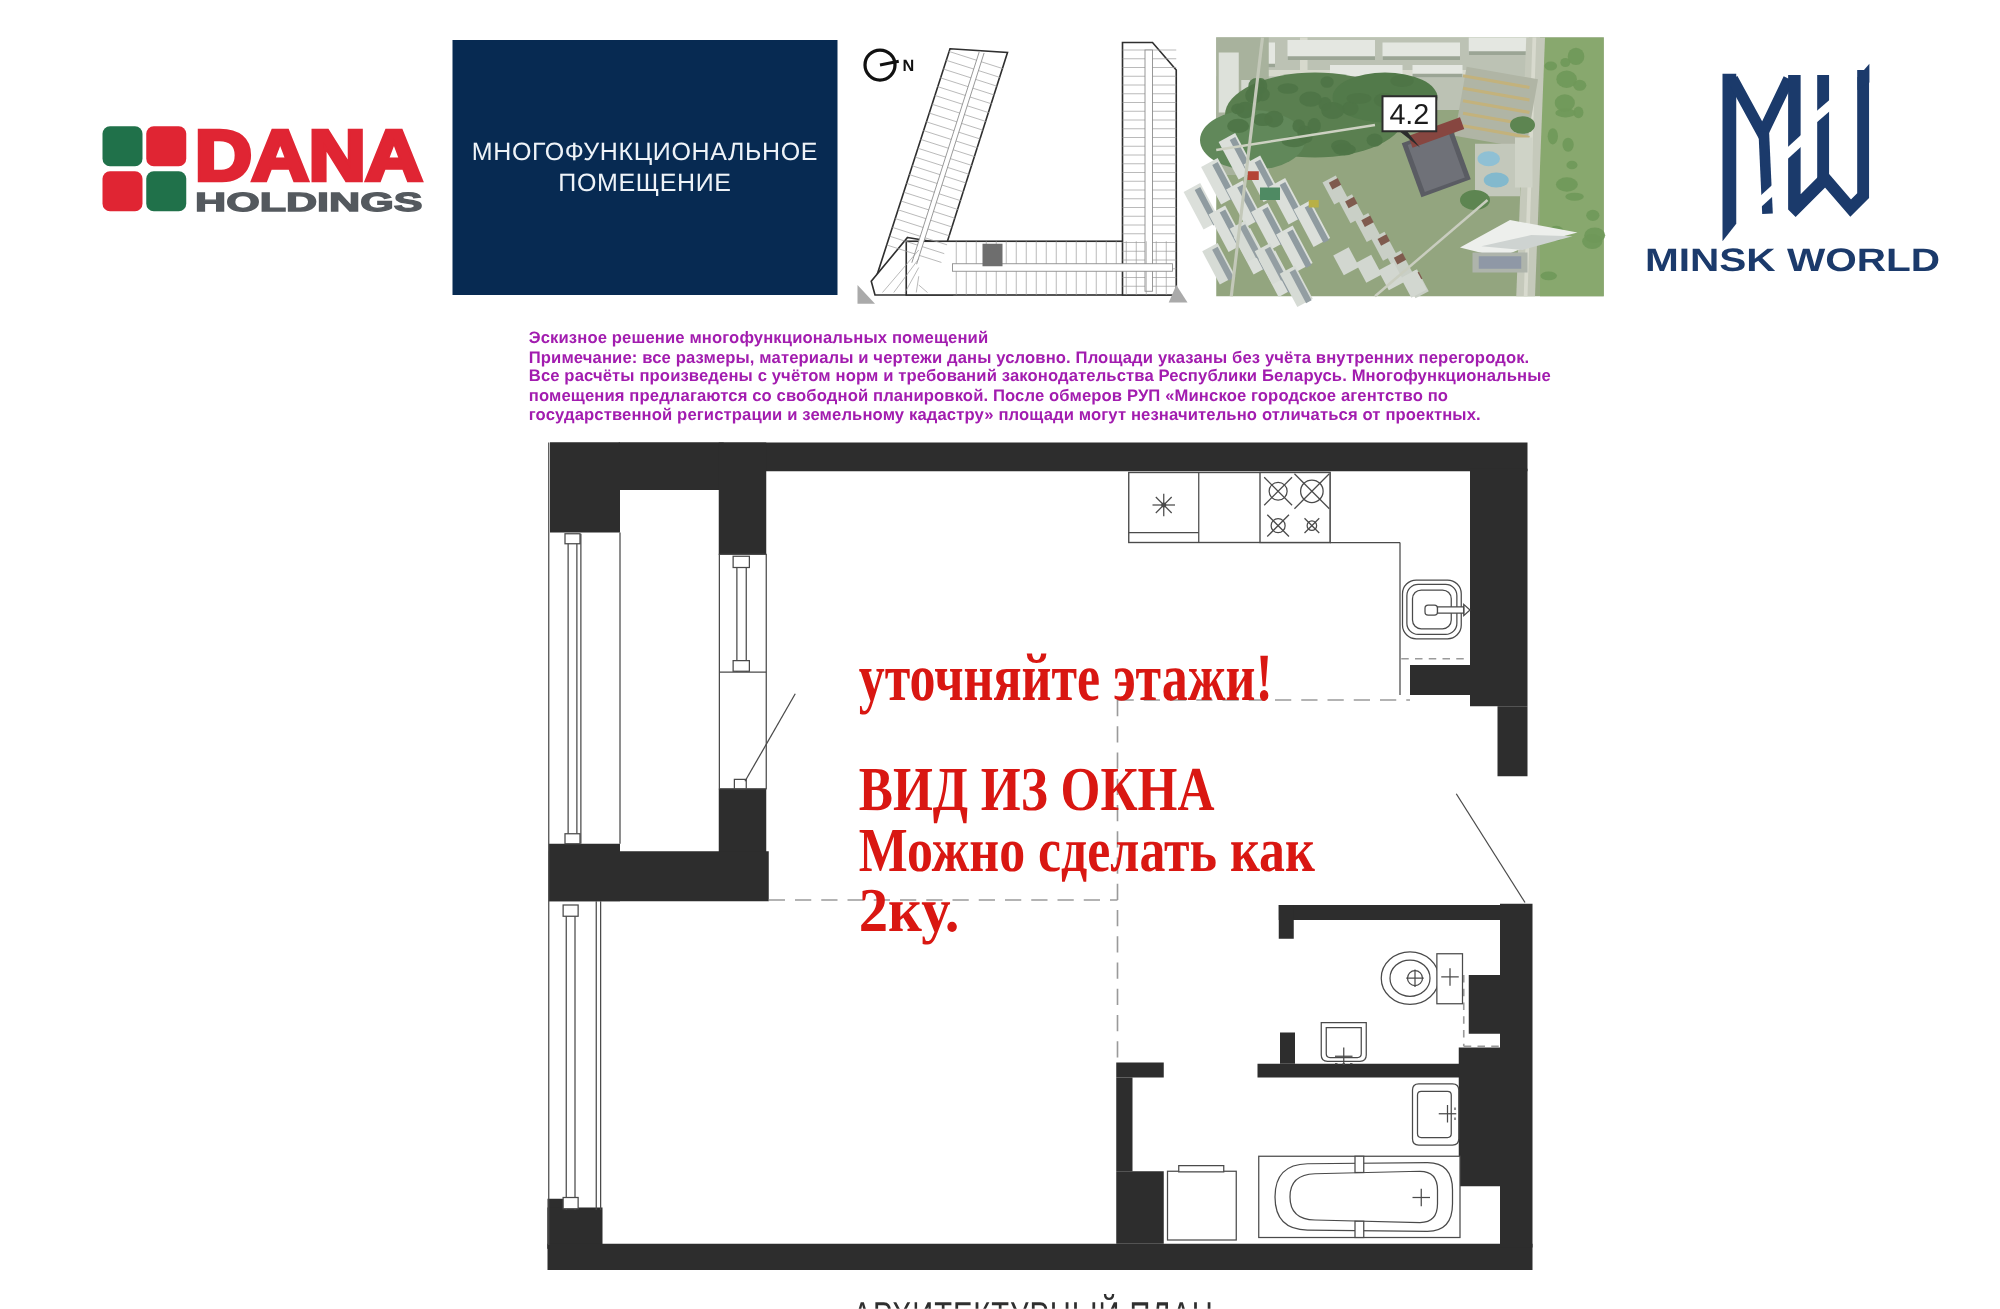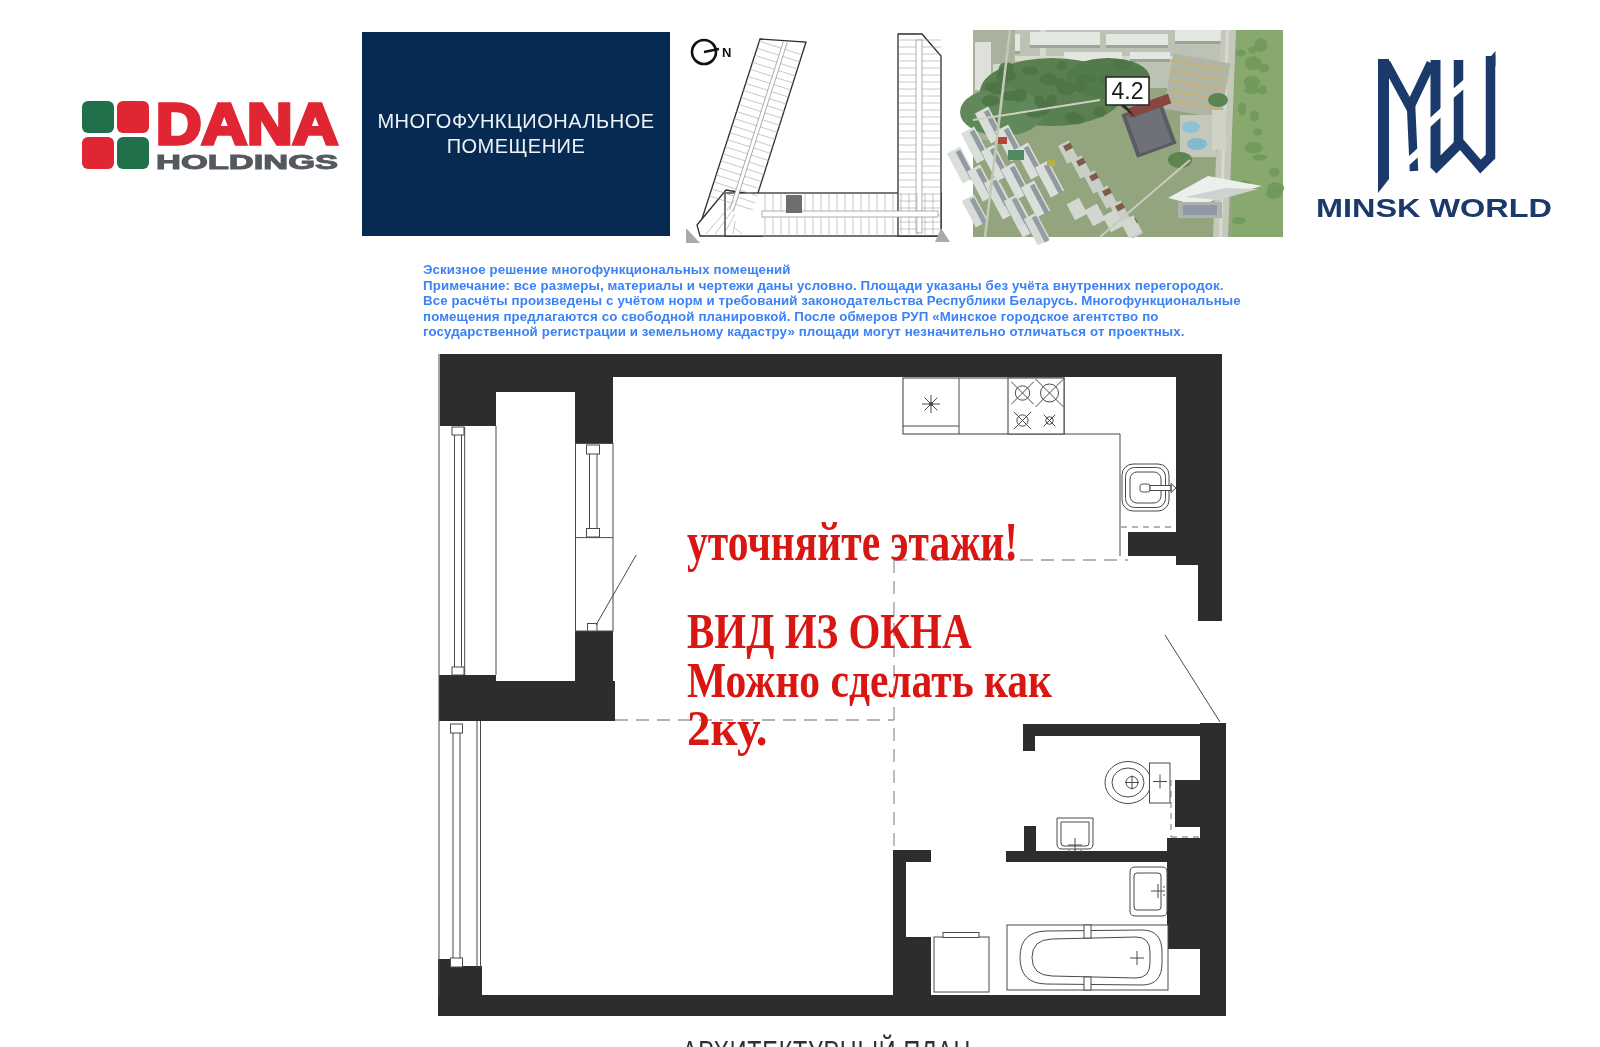--- a/index.html
+++ b/index.html
@@ -513,21 +513,21 @@
         </g>
 
 <g>
           <rect x="934" y="937" width="55" height="55" fill="white" stroke="#4a4a4a" stroke-width="1"></rect>
           <rect x="943" y="932.5" width="36" height="5" fill="white" stroke="#4a4a4a" stroke-width="1"></rect>
         </g>
 </g>
 </svg>
 </div>
 
-<div class="abs" id="disc" style="left:423px;top:262px;font-size:13.3px;line-height:15.6px;font-weight:bold;color:#3b82f6;white-space:nowrap;letter-spacing:0.1px;">
+<div class="abs" id="disc" style="left:423px;top:262px;font-size:13.3px;line-height:15.6px;font-weight:bold;color:#a21caf;white-space:nowrap;letter-spacing:0.1px;">
 Эскизное решение многофункциональных помещений<br>
 Примечание: все размеры, материалы и чертежи даны условно. Площади указаны без учёта внутренних перегородок.<br>
 Все расчёты произведены с учётом норм и требований законодательства Республики Беларусь. Многофункциональные<br>
 помещения предлагаются со свободной планировкой. После обмеров РУП «Минское городское агентство по<br>
 государственной регистрации и земельному кадастру» площади могут незначительно отличаться от проектных.
 </div>
 
 <div class="abs" id="red1" style="left:687px;top:518px;font-family:'Liberation Serif',serif;font-weight:bold;color:#d91712;font-size:54px;line-height:48.5px;transform:scaleX(0.77);transform-origin:0 0;white-space:nowrap;">уточняйте этажи!</div>
 
 <div class="abs" id="red2" style="left:687px;top:607px;font-family:'Liberation Serif',serif;font-weight:bold;color:#d91712;font-size:50px;line-height:48.5px;transform:scaleX(0.82);transform-origin:0 0;white-space:nowrap;">ВИД ИЗ ОКНА</div>

